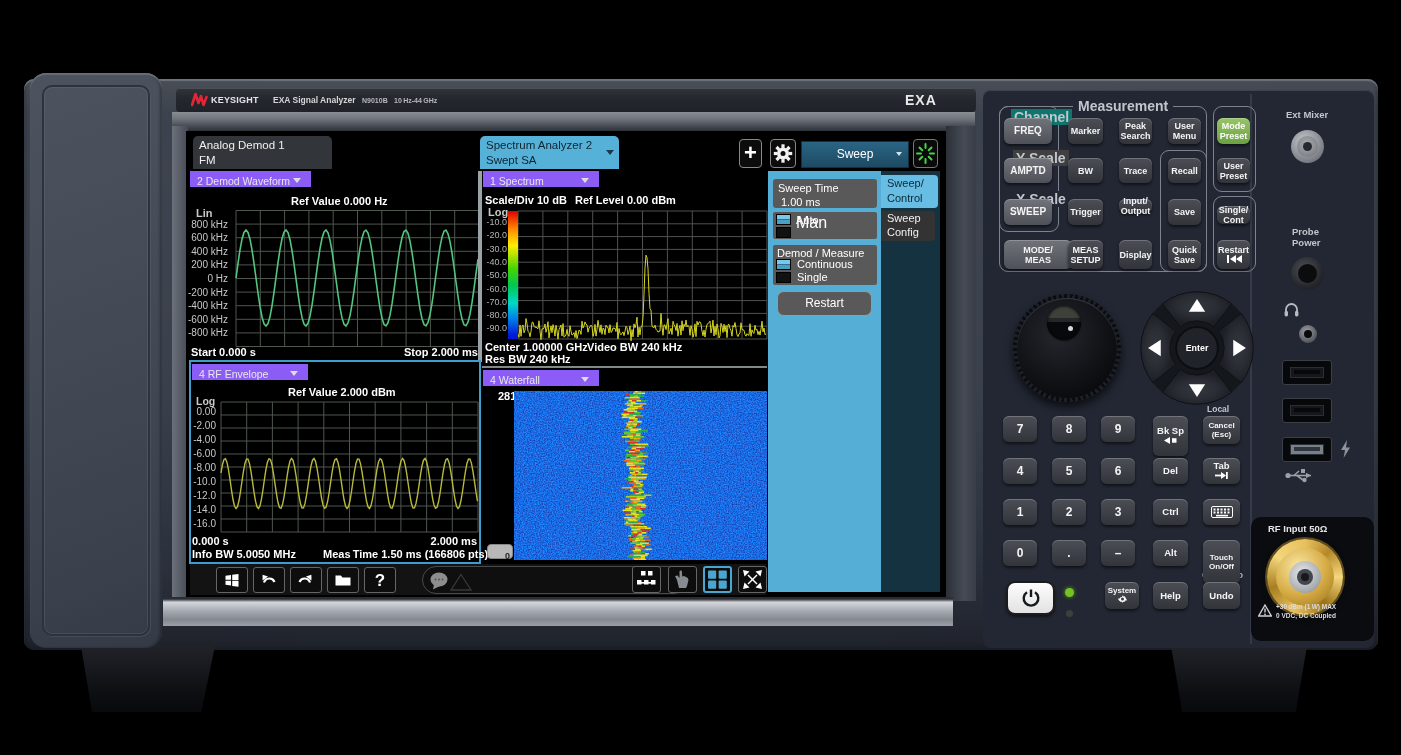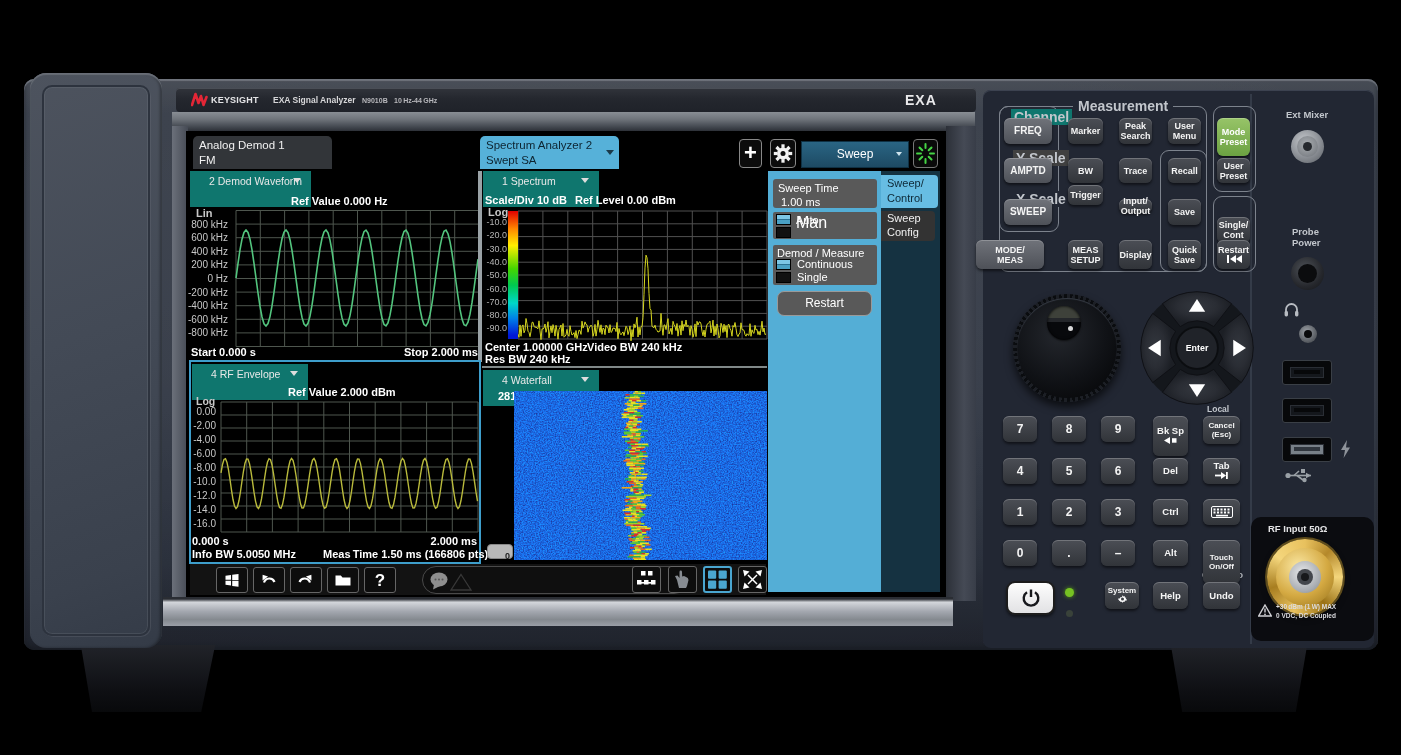--- a/index.html
+++ b/index.html
@@ -1,21 +1,21 @@
 <!DOCTYPE html>
 <html><head><meta charset="utf-8">
 <style>
 *{margin:0;padding:0;box-sizing:border-box}
 html,body{width:1401px;height:755px;background:#000;overflow:hidden}
 body{font-family:"Liberation Sans",sans-serif;position:relative}
 .abs{position:absolute}
 .ylab{position:absolute;font-size:10px;color:#c8c8c8;white-space:nowrap}
 .ylab.s9{font-size:9px;color:#b4b4b4}
 .wt{color:#fff;font-weight:bold;font-size:11px;white-space:nowrap;position:absolute}
-.hdr{position:absolute;background:#0f766e;color:#e8e8e8;font-size:10.5px;line-height:20px;padding-left:19px;height:36px}
+.hdr{position:absolute;background:#8b5cf6;color:#e8e8e8;font-size:10.5px;line-height:20px;padding-left:7px;height:16px}
 .hdr .car{position:absolute;right:10px;top:7px;width:0;height:0;border:4px solid transparent;border-top:5px solid #ddd}
 
 .kb{position:absolute;border-radius:6px;background:linear-gradient(180deg,#4b4e55,#313439);box-shadow:0 2px 3px rgba(0,0,0,.55),inset 0 1px 0 rgba(255,255,255,.22);color:#f4f4f4;font-weight:bold;font-size:9px;text-align:center;display:flex;align-items:center;justify-content:center;line-height:10px}
 .kb.lt{background:linear-gradient(180deg,#70737a,#4e5158)}
 .kb.grn{background:linear-gradient(180deg,#97c468,#6ca242);color:#fff}
 .kb.num{font-size:12px}
 .kb .s8{font-size:8px;line-height:9px}
 .kb.s10{font-size:10px}
 .kb .s9{font-size:9.5px;line-height:10px}
 .glab{position:absolute;color:#c2c6cc;font-weight:bold;font-size:14px;white-space:nowrap}
@@ -676,54 +676,54 @@
   </div>
 <div class="kb " style="left:1068px;top:118px;width:35px;height:26px">
     <span>Marker</span>
   </div>
 <div class="kb " style="left:1119px;top:118px;width:33px;height:26px">
     <span>Peak<br>Search</span>
   </div>
 <div class="kb " style="left:1168px;top:118px;width:33px;height:26px">
     <span>User<br>Menu</span>
   </div>
-<div class="kb grn" style="left:1217px;top:118px;width:33px;height:38px">
+<div class="kb grn" style="left:1217px;top:118px;width:33px;height:26px">
     <span>Mode<br>Preset</span>
   </div>
 <div class="kb lt s10" style="left:1004px;top:158px;width:48px;height:25px">
     <span>AMPTD</span>
   </div>
 <div class="kb " style="left:1068px;top:158px;width:35px;height:25px">
     <span>BW</span>
   </div>
 <div class="kb " style="left:1119px;top:158px;width:33px;height:25px">
     <span>Trace</span>
   </div>
 <div class="kb " style="left:1168px;top:158px;width:33px;height:25px">
     <span>Recall</span>
   </div>
 <div class="kb " style="left:1217px;top:158px;width:33px;height:25px">
     <span>User<br>Preset</span>
   </div>
 <div class="kb lt s10" style="left:1004px;top:199px;width:48px;height:26px">
     <span>SWEEP</span>
   </div>
-<div class="kb " style="left:1068px;top:185px;width:35px;height:20px">
+<div class="kb " style="left:1068px;top:199px;width:35px;height:26px">
     <span>Trigger</span>
   </div>
 <div class="kb " style="left:1119px;top:199px;width:33px;height:14px">
     <span>Input/<br>Output</span>
   </div>
 <div class="kb " style="left:1168px;top:199px;width:33px;height:26px">
     <span>Save</span>
   </div>
-<div class="kb " style="left:1217px;top:217px;width:33px;height:26px">
+<div class="kb " style="left:1217px;top:206px;width:33px;height:18px">
     <span>Single/<br>Cont</span>
   </div>
-<div class="kb lt" style="left:976px;top:240px;width:68px;height:29px">
+<div class="kb lt" style="left:1004px;top:240px;width:68px;height:29px">
     <span>MODE/<br>MEAS</span>
   </div>
 <div class="kb " style="left:1068px;top:240px;width:35px;height:29px">
     <span>MEAS<br>SETUP</span>
   </div>
 <div class="kb " style="left:1119px;top:240px;width:33px;height:29px">
     <span>Display</span>
   </div>
 <div class="kb " style="left:1168px;top:240px;width:33px;height:29px">
     <span>Quick<br>Save</span>

